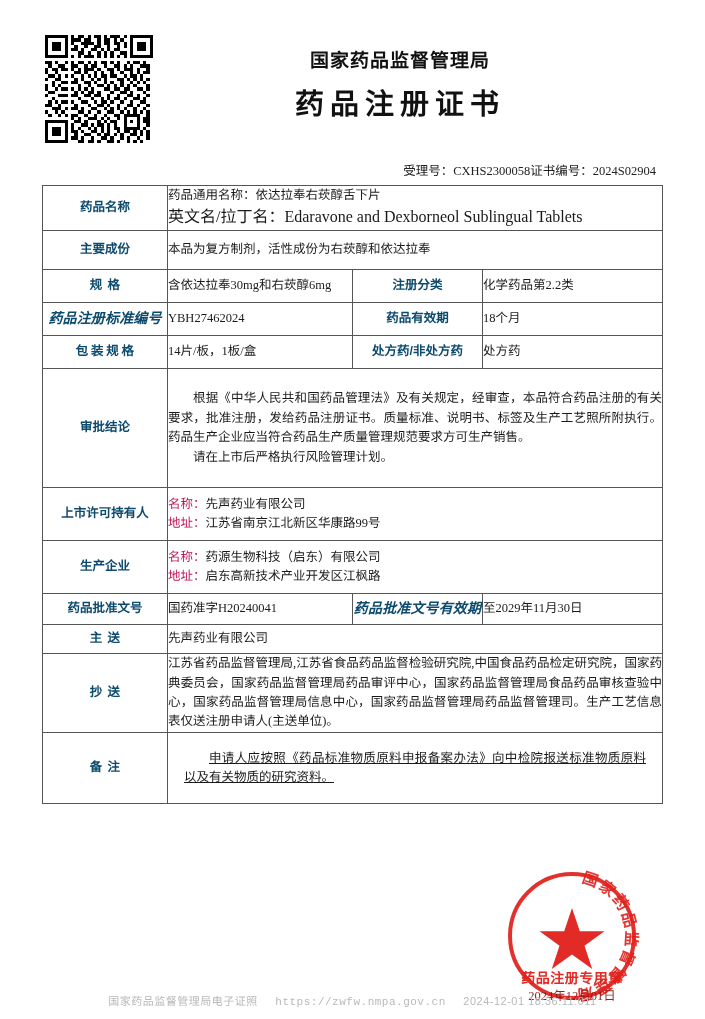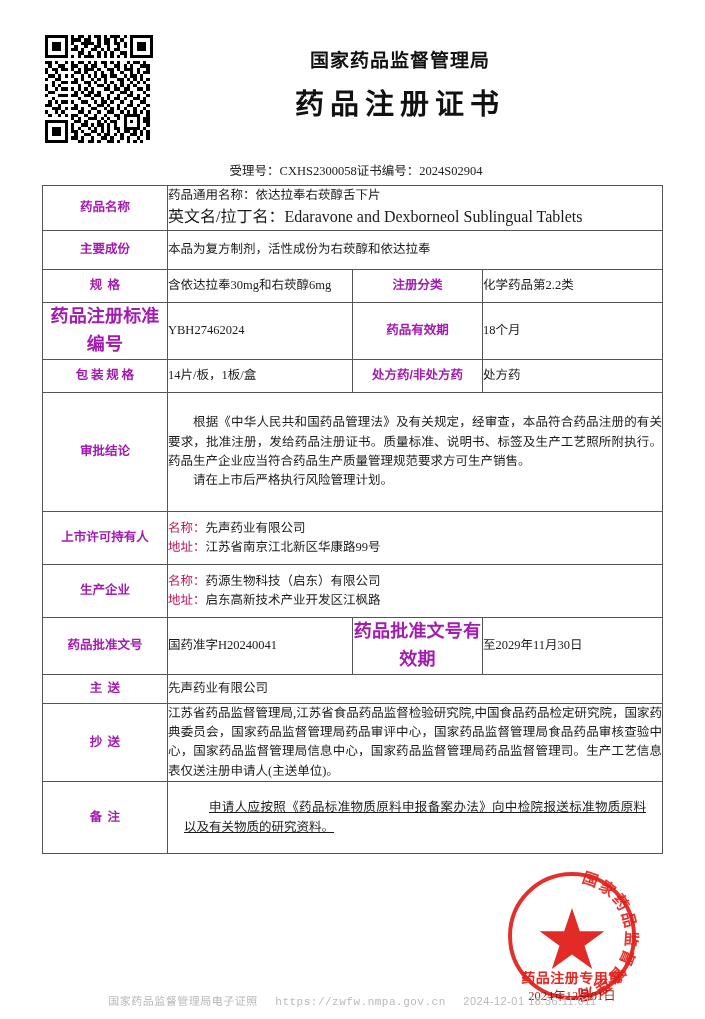--- a/index.html
+++ b/index.html
@@ -32,21 +32,21 @@
   }
   .doc-title{
     font-family:"Liberation Serif","DejaVu Serif",serif;
     font-size:29px;font-weight:bold;letter-spacing:6px;
     color:#111;margin:0;line-height:1.2;
   }
 
   
   .numbers{
     position:absolute;left:56px;top:160px;width:600px;
-    display:flex;justify-content:center;
+    display:flex;justify-content:flex-end;
     font-size:12.5px;color:#222;
     font-family:"Liberation Serif","DejaVu Serif",serif;
   }
   .numbers span{white-space:nowrap;}
 
   
   .cert-table{
     position:absolute;left:42px;top:185px;
     width:620px;
     border-collapse:collapse;
@@ -57,26 +57,26 @@
     padding:0;
     vertical-align:middle;
     font-size:12.5px;
     line-height:1.55;
   }
   .lbl{
     text-align:center;
     font-weight:bold;
     font-size:13.5px;
     font-family:"Liberation Sans","DejaVu Sans",sans-serif;
-    color:#a21caf;
+    color:#0c4a6e;
     padding:4px 6px;
   }
   .lbl.sp{letter-spacing:0.42em;text-indent:0.42em;}
   .lbl.sp2{letter-spacing:0.22em;text-indent:0.22em;}
-  .lbl.tight{letter-spacing:0.01em;font-size:18px;}
+  .lbl.tight{letter-spacing:0.01em;font-size:14px;font-style:italic;}
   .val{
     padding:5px 10px;
     color:#1a1a1a;
     font-family:"Liberation Serif","DejaVu Serif",serif;
   }
   .val .line{display:block;white-space:nowrap;}
   .val .en{font-size:16px;}
   .para{
     padding:10px 12px 10px 12px;
     line-height:1.62;

